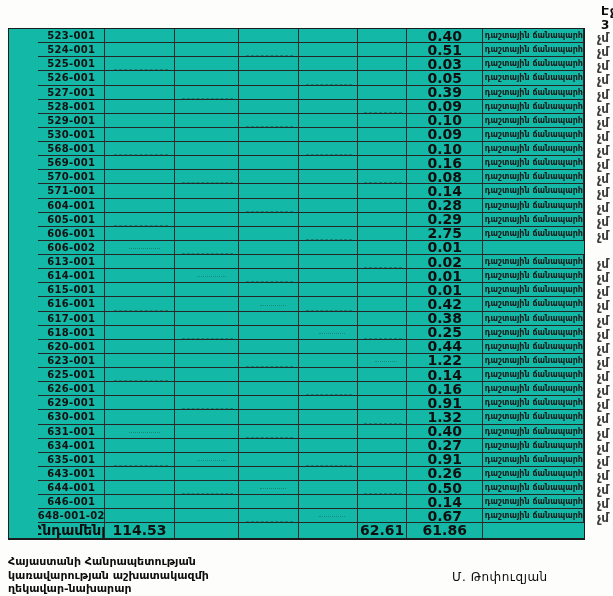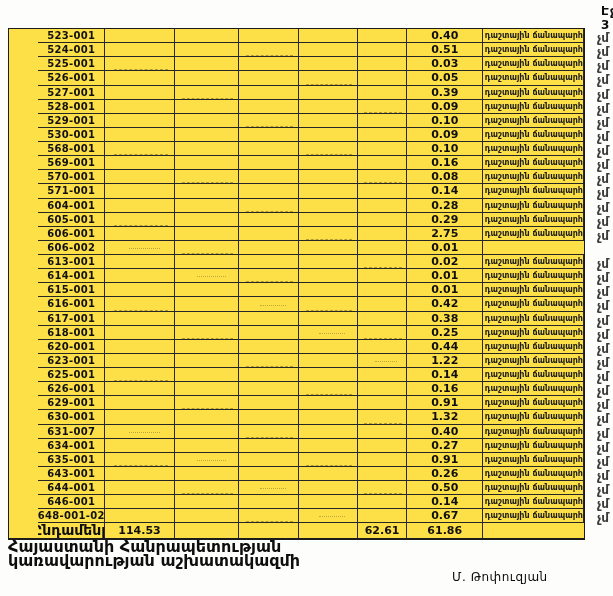--- a/index.html
+++ b/index.html
@@ -27,21 +27,21 @@
     margin-left: 48px;
   }
   #roads-table {
     position: absolute;
     left: 8px;
     top: 28px;
     width: 577px;
     border: 1px solid #1c1c1c;
     border-bottom: 2px solid #1c1c1c;
     box-sizing: border-box;
-    background: #fde047;
+    background: #14b8a6;
     padding-left: 29px;
   }
   .row {
     position: relative;
     display: flex;
     height: 14.14px;
     box-sizing: border-box;
     border-bottom: 1px solid #262626;
   }
   .row:last-child { border-bottom: none; }
@@ -65,21 +65,21 @@
   .c7 { width: 80px; }
   .c8 { width: 106px; justify-content: flex-end; padding-left: 5px; }
   .code-text {
     font-size: 10px;
     font-weight: 700;
     letter-spacing: 0.3px;
     color: #111;
     white-space: nowrap;
   }
   .value-text {
-    font-size: 11px;
+    font-size: 14px;
     font-weight: 700;
     color: #0f0f0f;
     white-space: nowrap;
   }
   .type-text {
     font-size: 8px;
     font-weight: 700;
     color: #1a1a1a;
     white-space: nowrap;
     transform: scaleY(1.05);
@@ -112,22 +112,22 @@
     content: "";
     position: absolute;
     left: 35%;
     right: 20%;
     top: 55%;
     border-top: 1px dotted rgba(40,40,40,0.30);
   }
   #footer-org {
     position: absolute;
     left: 8px;
-    top: 540px;
-    font-size: 16px;
+    top: 555px;
+    font-size: 11px;
     font-weight: 700;
     line-height: 13.5px;
     color: #0e0e0e;
   }
   #signature {
     position: absolute;
     left: 452px;
     top: 570px;
     font-size: 12px;
     font-weight: 400;
@@ -613,21 +613,21 @@
           <div class="cell c7">
             <span class="value-text">1.32</span>
           </div>
           <div class="cell c8">
             <span class="type-text">դաշտային ճանապարհ</span>
           </div>
           <span class="margin-note">չմ</span>
         </div>
         <div class="row">
           <div class="cell c1">
-            <span class="code-text">631-007</span>
+            <span class="code-text">631-001</span>
           </div>
           <div class="cell c2 sm2"></div>
           <div class="cell c3"></div>
           <div class="cell c4 sm"></div>
           <div class="cell c5"></div>
           <div class="cell c6"></div>
           <div class="cell c7">
             <span class="value-text">0.40</span>
           </div>
           <div class="cell c8">
@@ -754,17 +754,18 @@
             <span class="value-text">61.86</span>
           </div>
           <div class="cell c8"></div>
         </div>
       </div>
   </div>
 
   <div id="footer-org">
     <div>Հայաստանի Հանրապետության</div>
     <div>կառավարության աշխատակազմի</div>
+    <div>ղեկավար-նախարար</div>
   </div>
 
   <div id="signature">Մ. Թոփուզյան</div>
 
 </div>
 
 </body></html>

